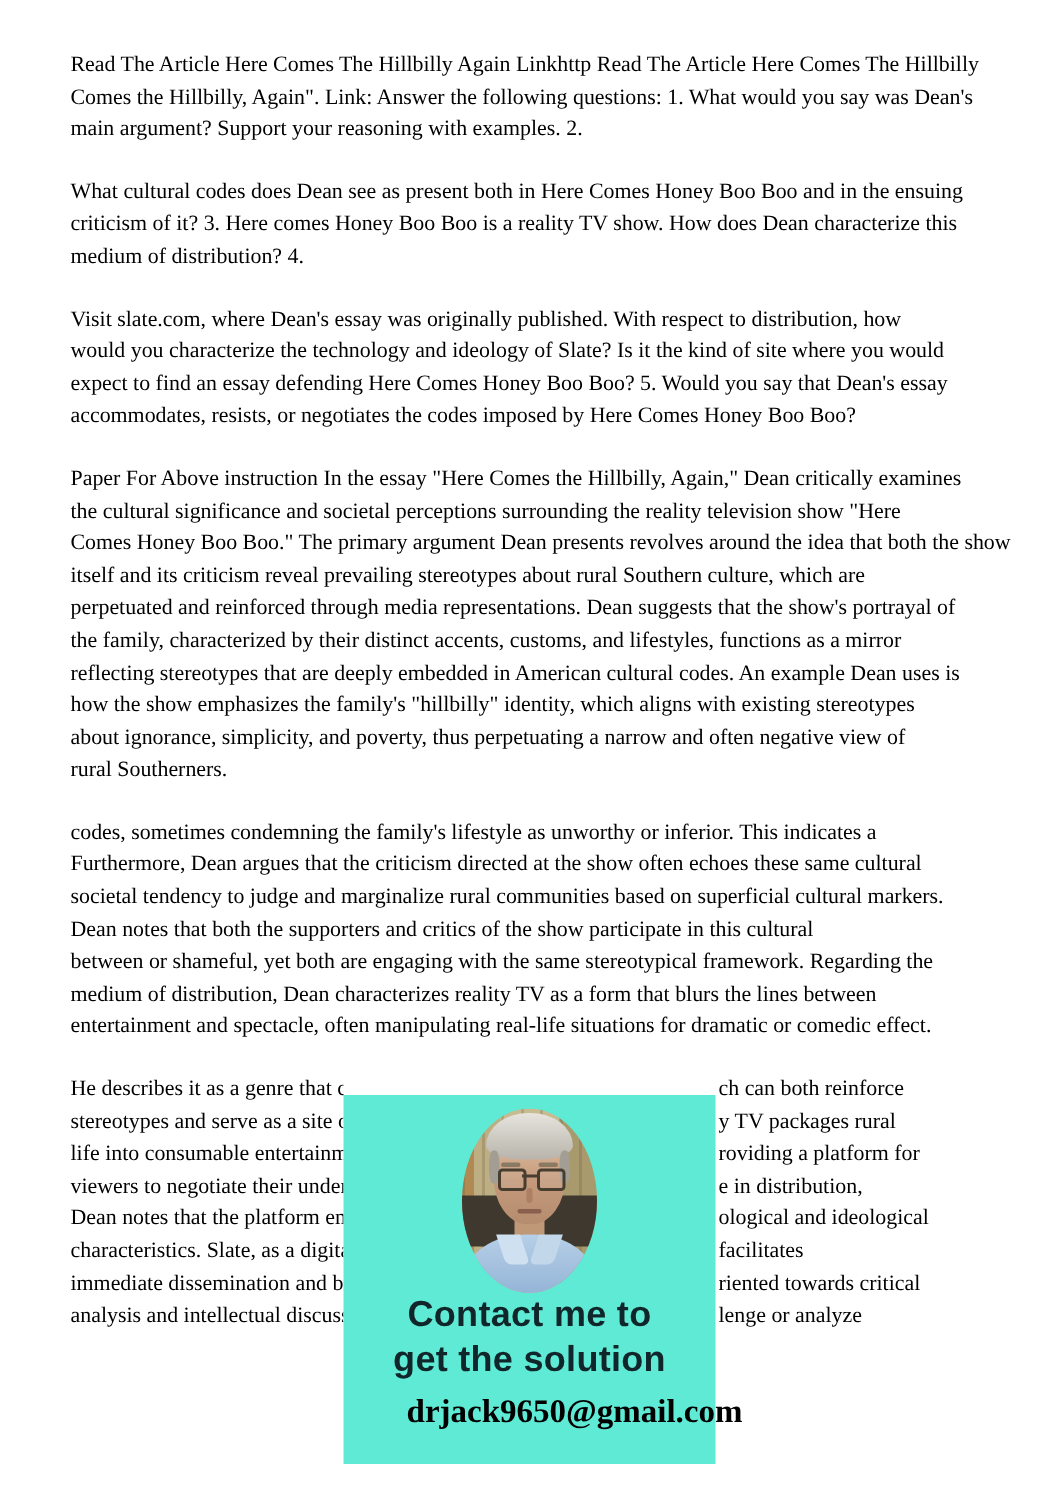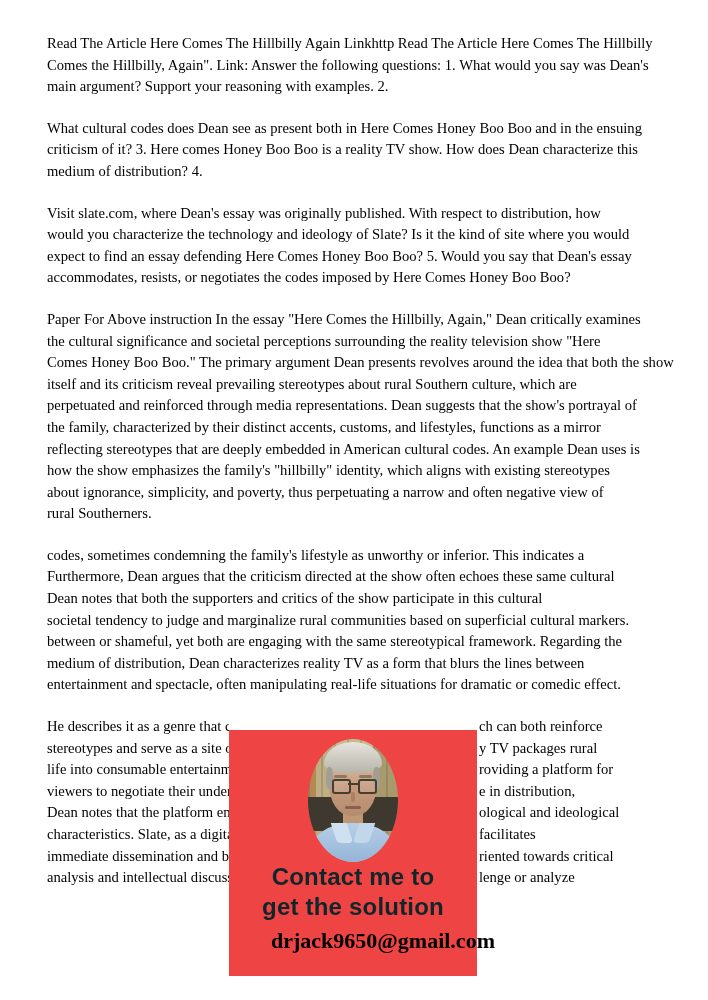--- a/index.html
+++ b/index.html
@@ -100,39 +100,39 @@
       <div class="line">perpetuated and reinforced through media representations. Dean suggests that the show's portrayal of</div>
       <div class="line">the family, characterized by their distinct accents, customs, and lifestyles, functions as a mirror</div>
       <div class="line">reflecting stereotypes that are deeply embedded in American cultural codes. An example Dean uses is</div>
       <div class="line">how the show emphasizes the family's "hillbilly" identity, which aligns with existing stereotypes</div>
       <div class="line">about ignorance, simplicity, and poverty, thus perpetuating a narrow and often negative view of</div>
       <div class="line">rural Southerners.</div>
     </div>
     <div class="para">
       <div class="line">codes, sometimes condemning the family's lifestyle as unworthy or inferior. This indicates a</div>
       <div class="line">Furthermore, Dean argues that the criticism directed at the show often echoes these same cultural</div>
+      <div class="line">societal tendency to judge and marginalize rural communities based on superficial cultural markers.</div>
       <div class="line">Dean notes that both the supporters and critics of the show participate in this cultural</div>
-      <div class="line">societal tendency to judge and marginalize rural communities based on superficial cultural markers.</div>
       <div class="line">between or shameful, yet both are engaging with the same stereotypical framework. Regarding the</div>
       <div class="line">medium of distribution, Dean characterizes reality TV as a form that blurs the lines between</div>
       <div class="line">entertainment and spectacle, often manipulating real-life situations for dramatic or comedic effect.</div>
     </div>
     <div class="para">
       <div class="line"><span class="frag-left">He describes it as a genre that co</span><span class="frag-right">ch can both reinforce</span></div>
       <div class="line"><span class="frag-left">stereotypes and serve as a site o</span><span class="frag-right">y TV packages rural</span></div>
       <div class="line"><span class="frag-left">life into consumable entertainm</span><span class="frag-right">roviding a platform for</span></div>
       <div class="line"><span class="frag-left">viewers to negotiate their unders</span><span class="frag-right">e in distribution,</span></div>
       <div class="line"><span class="frag-left">Dean notes that the platform em</span><span class="frag-right">ological and ideological</span></div>
       <div class="line"><span class="frag-left">characteristics. Slate, as a digita</span><span class="frag-right">facilitates</span></div>
       <div class="line"><span class="frag-left">immediate dissemination and br</span><span class="frag-right">riented towards critical</span></div>
       <div class="line"><span class="frag-left">analysis and intellectual discuss</span><span class="frag-right">lenge or analyze</span></div>
     </div>
   </div>
 
-<div class="contact-card" style="background: #ef4444;">
+<div class="contact-card" style="background: #5eead4;">
   <div class="photo">
     <div class="p-band"></div>
     <div class="p-neck"></div>
     <div class="p-shirt"></div>
     <div class="p-collar-l"></div>
     <div class="p-collar-r"></div>
     <div class="p-face"></div>
     <div class="p-hair"></div>
     <div class="p-side-l"></div>
     <div class="p-side-r"></div>

